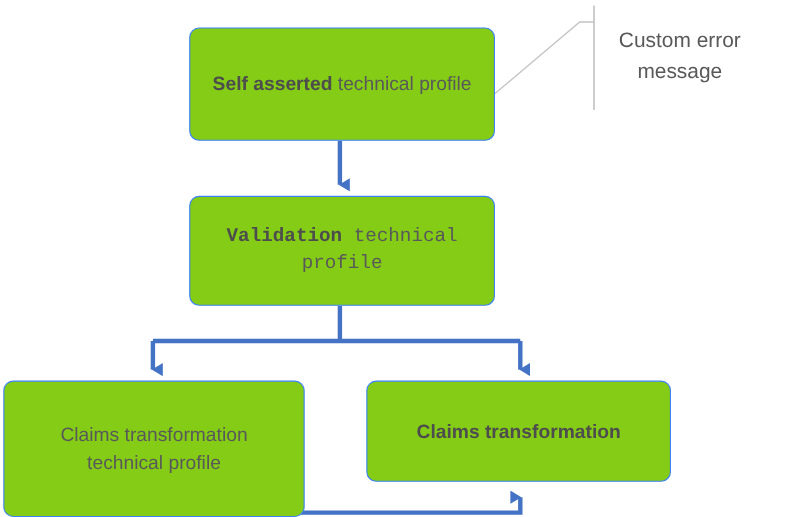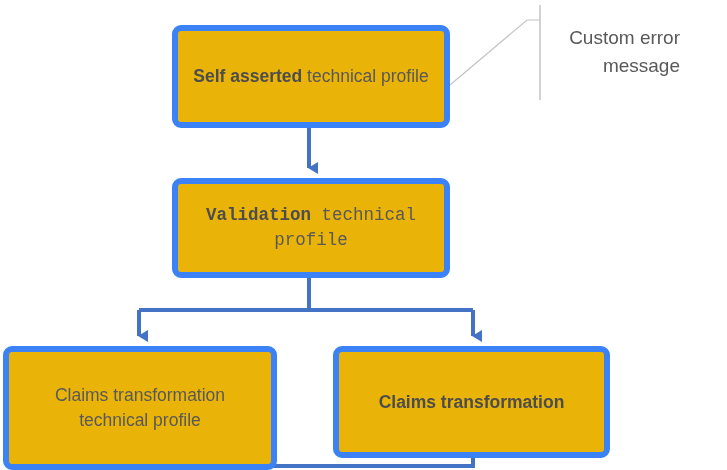--- a/index.html
+++ b/index.html
@@ -13,58 +13,58 @@
   #canvas {
     position: relative;
     width: 727px;
     height: 470px;
     background: #ffffff;
     overflow: hidden;
   }
   .node {
     position: absolute;
     box-sizing: border-box;
-    background: #eab308;
-    border: 6px solid #3b82f6;
+    background: #84cc16;
+    border: 1px solid #3b82f6;
     border-radius: 9px;
     display: flex;
     align-items: center;
     justify-content: center;
     text-align: center;
     color: #595959;
     font-size: 17.5px;
     line-height: 1.42;
     padding: 4px 14px;
   }
   .node .lbl { display: block; }
   .node b { font-weight: bold; color: #4D4D4D; }
   .node .strong-all { font-weight: bold; color: #4D4D4D; }
 
   
   #node-self-asserted   { left: 172px; top: 25px;  width: 278px; height: 103px; }
   #node-validation      { left: 172px; top: 178px; width: 278px; height: 100px; font-family: Liberation Mono, monospace; }
   #node-claims-tp       { left: 3px;   top: 346px; width: 274px; height: 124px; }
-  #node-claims          { left: 333px; top: 346px; width: 277px; height: 112px; }
+  #node-claims          { left: 333px; top: 346px; width: 277px; height: 92px; }
 
   
   #connectors {
     position: absolute;
     left: 0; top: 0;
     width: 727px;
     height: 470px;
     pointer-events: none;
   }
 
   
   #callout-text {
     position: absolute;
-    left: 520px;
+    left: 538px;
     top: 24px;
     width: 160px;
-    text-align: right;
+    text-align: center;
     color: #595959;
     font-size: 19px;
     line-height: 1.45;
   }
 </style>
 </head>
 <body>
 
 <div id="canvas">
 

